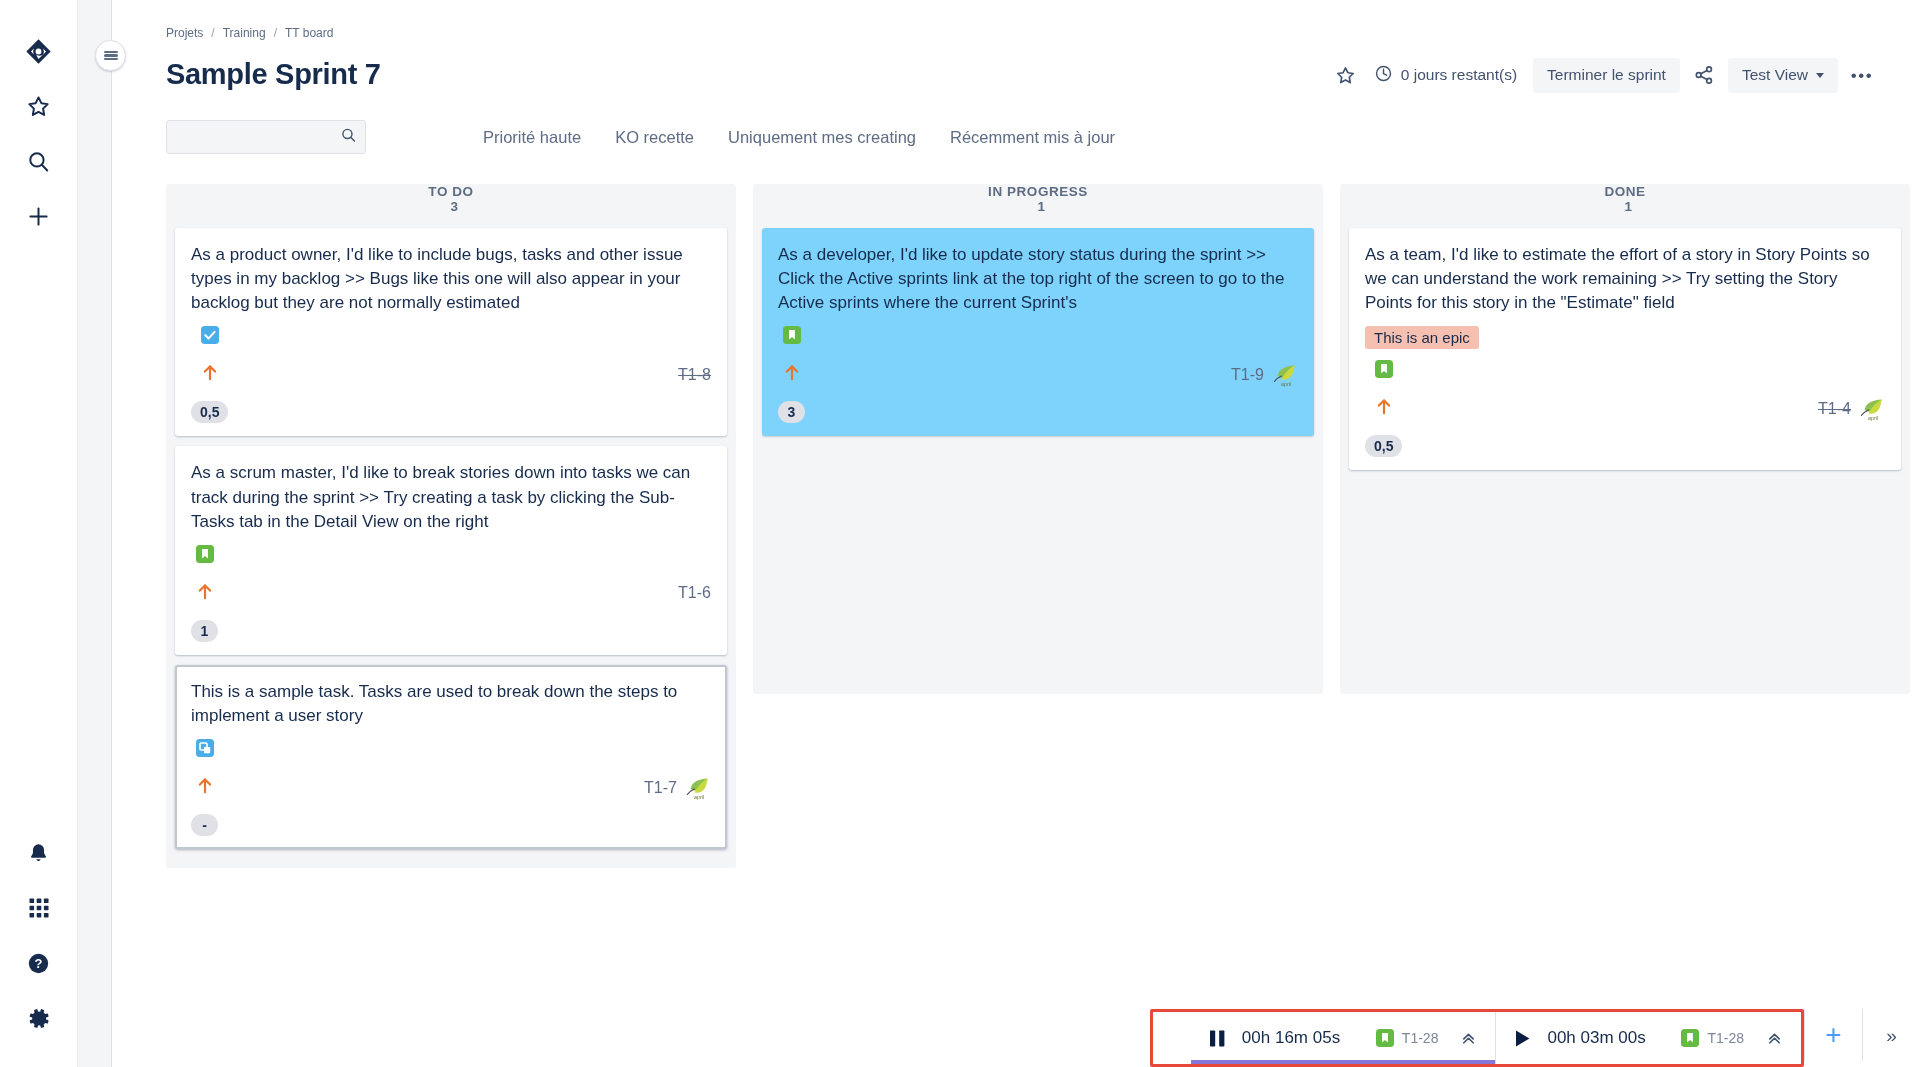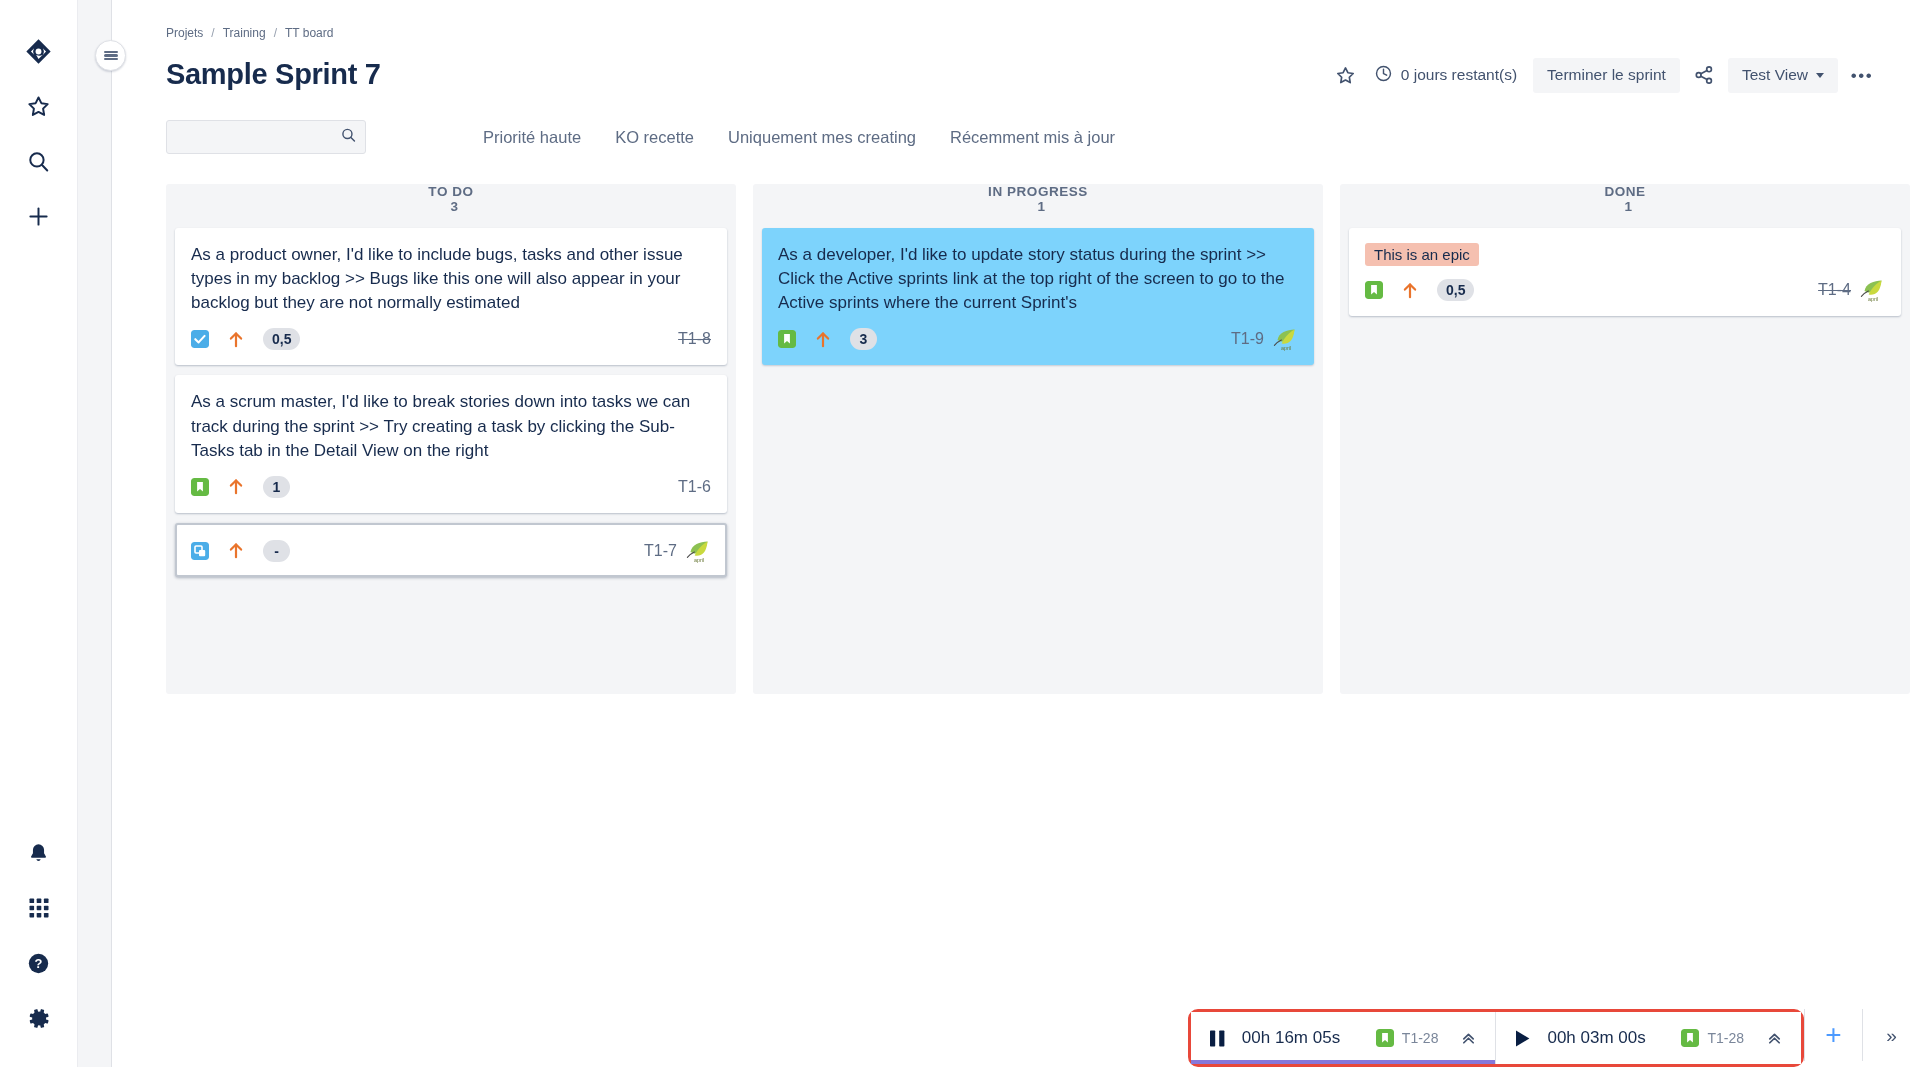--- a/index.html
+++ b/index.html
@@ -157,21 +157,21 @@
   .epic-badge {
     display: inline-block;
     background: #f5c0b0; color: #172b4d;
     font-size: 15px; padding: 3px 9px; border-radius: 3px;
     margin-bottom: 11px;
   }
   .card-footer {
     display: flex; align-items: center; justify-content: space-between;
     min-height: 26px;
   }
-  .cf-left { display: flex; align-items: center; gap: 20px; }
+  .cf-left { display: flex; align-items: center; gap: 20px; flex-direction: column; }
   .cf-right { display: flex; align-items: center; gap: 8px; }
 
   .type-ico { width: 18px; height: 18px; border-radius: 3px; display: block; flex: 0 0 18px; }
   .prio-ico { display: flex; align-items: center; }
   .estimate {
     min-width: 27px; height: 22px; padding: 0 9px;
     background: #dfe1e6; border-radius: 11px;
     font-size: 14px; font-weight: bold; color: #172b4d;
     display: flex; align-items: center; justify-content: center;
   }
@@ -180,21 +180,22 @@
   .avatar-leaf { width: 26px; height: 26px; display: block; }
 
   
   .timerbar {
     position: absolute; right: 0; bottom: 0;
     display: flex; align-items: stretch; height: 58px;
   }
   .timer-group {
     display: flex; align-items: stretch;
     border: 3px solid #e8483a;
-    border-radius: 10px;
+    border-radius: 2px;
+    padding-left: 38px;
   }
   .timer {
     display: flex; align-items: center; gap: 16px;
     background: #ffffff;
     border-right: 1px solid #dfe1e6;
     padding: 0 18px; height: 52px;
     cursor: pointer;
   }
   .timer:last-child { border-right: none; }
   .timer-ctrl { color: #091e42; display: flex; align-items: center; cursor: pointer; }
@@ -406,20 +407,21 @@
                   </svg>
                 </span>
                 <span class="estimate">1</span>
               </div>
               <div class="cf-right">
                 <span class="issue-key">T1-6</span>
               </div>
             </div>
           </div>
           <div class="card selected">
+            <div class="card-summary">This is a sample task. Tasks are used to break down the steps to implement a user story</div>
             <div class="card-footer">
               <div class="cf-left">
                 <span>
                   <svg class="type-ico" viewBox="0 0 18 18">
                     <rect width="18" height="18" rx="3" fill="#4bade8"></rect>
                     <rect x="4" y="4" width="7" height="7" rx="1" fill="none" stroke="#fff" stroke-width="1.6"></rect>
                     <rect x="8" y="8" width="6.2" height="6.2" rx="1" fill="#fff"></rect>
                   </svg>
                 </span>
                 <span class="prio-ico">
@@ -479,21 +481,21 @@
                 </span>
               </div>
             </div>
           </div>
         </div>
         <div class="column">
           <div class="col-head">
             <span>DONE</span>
             <span class="col-count">1</span>
           </div>
-          <div class="card"><div class="epic-badge" style="background: rgb(245, 192, 176);">This is an epic</div><div class="card-footer">
+          <div class="card"><div class="card-summary">As a team, I'd like to estimate the effort of a story in Story Points so we can understand the work remaining &gt;&gt; Try setting the Story Points for this story in the "Estimate" field</div><div class="epic-badge" style="background: rgb(245, 192, 176);">This is an epic</div><div class="card-footer">
               <div class="cf-left">
                 <span>
                   <svg class="type-ico" viewBox="0 0 18 18">
                     <rect width="18" height="18" rx="3" fill="#65ba43"></rect>
                     <path d="M6.1 4h5.8v9.4L9 11.1l-2.9 2.3z" fill="#fff"></path>
                   </svg>
                 </span>
                 <span class="prio-ico">
                   <svg width="14" height="17" viewBox="0 0 14 17" fill="none" stroke="#e9742c" stroke-width="2.2" stroke-linecap="round" stroke-linejoin="round">
                     <line x1="7" y1="15.2" x2="7" y2="2.6"></line>

